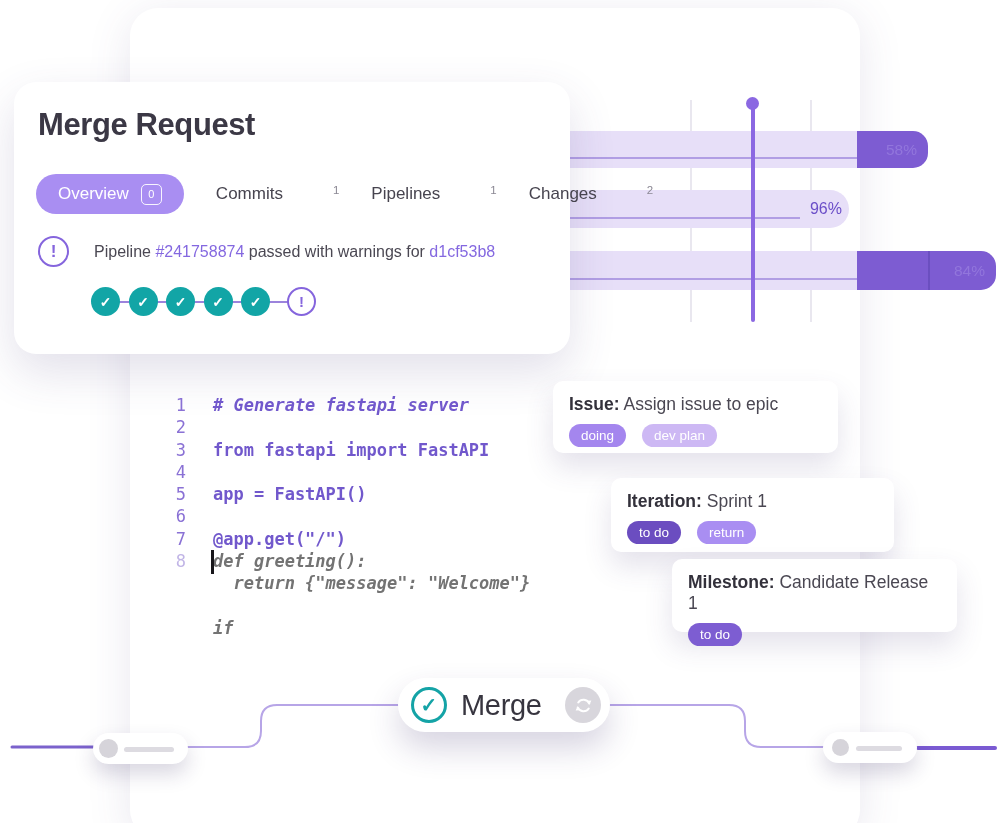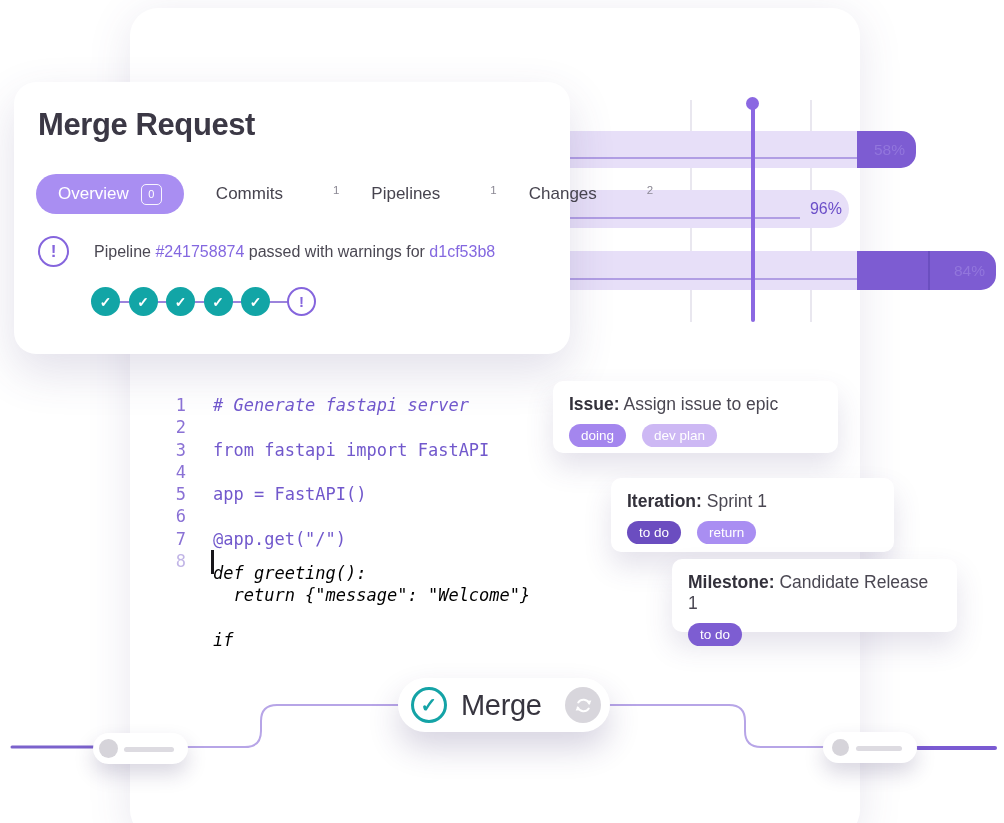--- a/index.html
+++ b/index.html
@@ -13,21 +13,21 @@
   
   .gridline{position:absolute;top:100px;height:222px;width:2px;background:#e9e7ef;z-index:2;}
   .gl1{left:690px}.gl2{left:810px}
   .bar-track{position:absolute;background:#e7dff8;z-index:2;}
   .bar1t{left:568px;top:131px;width:289px;height:37px}
   .bar2t{left:568px;top:190px;width:281px;height:38px;border-radius:0 19px 19px 0}
   .bar3t{left:568px;top:251px;width:289px;height:39px}
   .bar-fill{position:absolute;background:#7d5cd2;border-radius:0 15px 15px 0;color:#9276dc;
             display:flex;align-items:center;justify-content:flex-end;padding-right:11px;
             font-size:15.5px;box-sizing:border-box;z-index:2;}
-  .bar1f{left:857px;top:131px;width:59px;height:37px}
+  .bar1f{left:857px;top:131px;width:71px;height:37px}
   .bar3f{left:857px;top:251px;width:139px;height:39px}
   .bar3-div{position:absolute;left:928px;top:251px;width:2px;height:39px;background:#5a41ad;opacity:.5;z-index:3;}
   .bar2-label{position:absolute;left:790px;top:190px;width:52px;height:38px;display:flex;align-items:center;
               justify-content:flex-end;color:#6b4ec8;font-size:16px;z-index:3;}
   .bar-line{position:absolute;height:2px;background:#7b5ecf;opacity:.5;z-index:3;}
   .bl1{left:568px;top:157px;width:289px}
   .bl2{left:568px;top:217px;width:232px}
   .bl3{left:568px;top:278px;width:289px}
   .marker-line{position:absolute;left:751px;top:103px;width:3.5px;height:219px;background:#8b68e2;border-radius:2px;z-index:3;}
   .marker-dot{position:absolute;left:746px;top:97px;width:13px;height:13px;border-radius:50%;background:#8b68e2;z-index:3;}
@@ -52,23 +52,23 @@
   .step-line{position:absolute;left:14px;top:13.5px;width:198px;height:2.5px;background:#9c83dc;}
   .step{position:absolute;top:0;width:29px;height:29px;border-radius:50%;display:flex;align-items:center;justify-content:center;}
   .step-check{background:#12a5a6;color:#fff;font-size:14px;font-weight:700;}
   .s1{left:0}.s2{left:37.5px}.s3{left:75px}.s4{left:112.5px}.s5{left:150px}
   .step-warn{left:196px;background:#fff;border:2px solid #8565dd;color:#8565dd;font-weight:700;font-size:15px;box-sizing:border-box;}
 
   
   .code{position:absolute;left:150px;top:395px;z-index:4;}
   .cl{display:flex;height:22.3px;font-family:"DejaVu Sans Mono",monospace;font-size:17px;position:relative;white-space:pre;}
   .cl .num{width:36px;text-align:right;color:#8a71d5;flex:none;}
-  .cl .src{margin-left:27px;color:#7158cc;}
+  .cl .src{margin-left:27px;color:#7158cc;font-weight:bold;}
   .comment .src{font-style:italic;}
-  .ghost .src{color:#000000;font-style:italic;margin-top:12px;}
+  .ghost .src{color:#737373;font-style:italic;}
   .ghost-num .num{color:#c1b5e6;}
   .cursor{position:absolute;left:61px;top:-1px;width:2.5px;height:24px;background:#17161a;}
 
   
   .mini-card{position:absolute;background:#fff;border-radius:10px;box-shadow:0 14px 28px rgba(75,60,120,.15);
              padding:13px 16px;box-sizing:border-box;z-index:4;}
   .issue{left:553px;top:381px;width:285px;height:72px}
   .iteration{left:611px;top:478px;width:283px;height:74px}
   .milestone{left:672px;top:559px;width:285px;height:73px}
   .mini-title{font-size:17.5px;color:#4a4752;}

